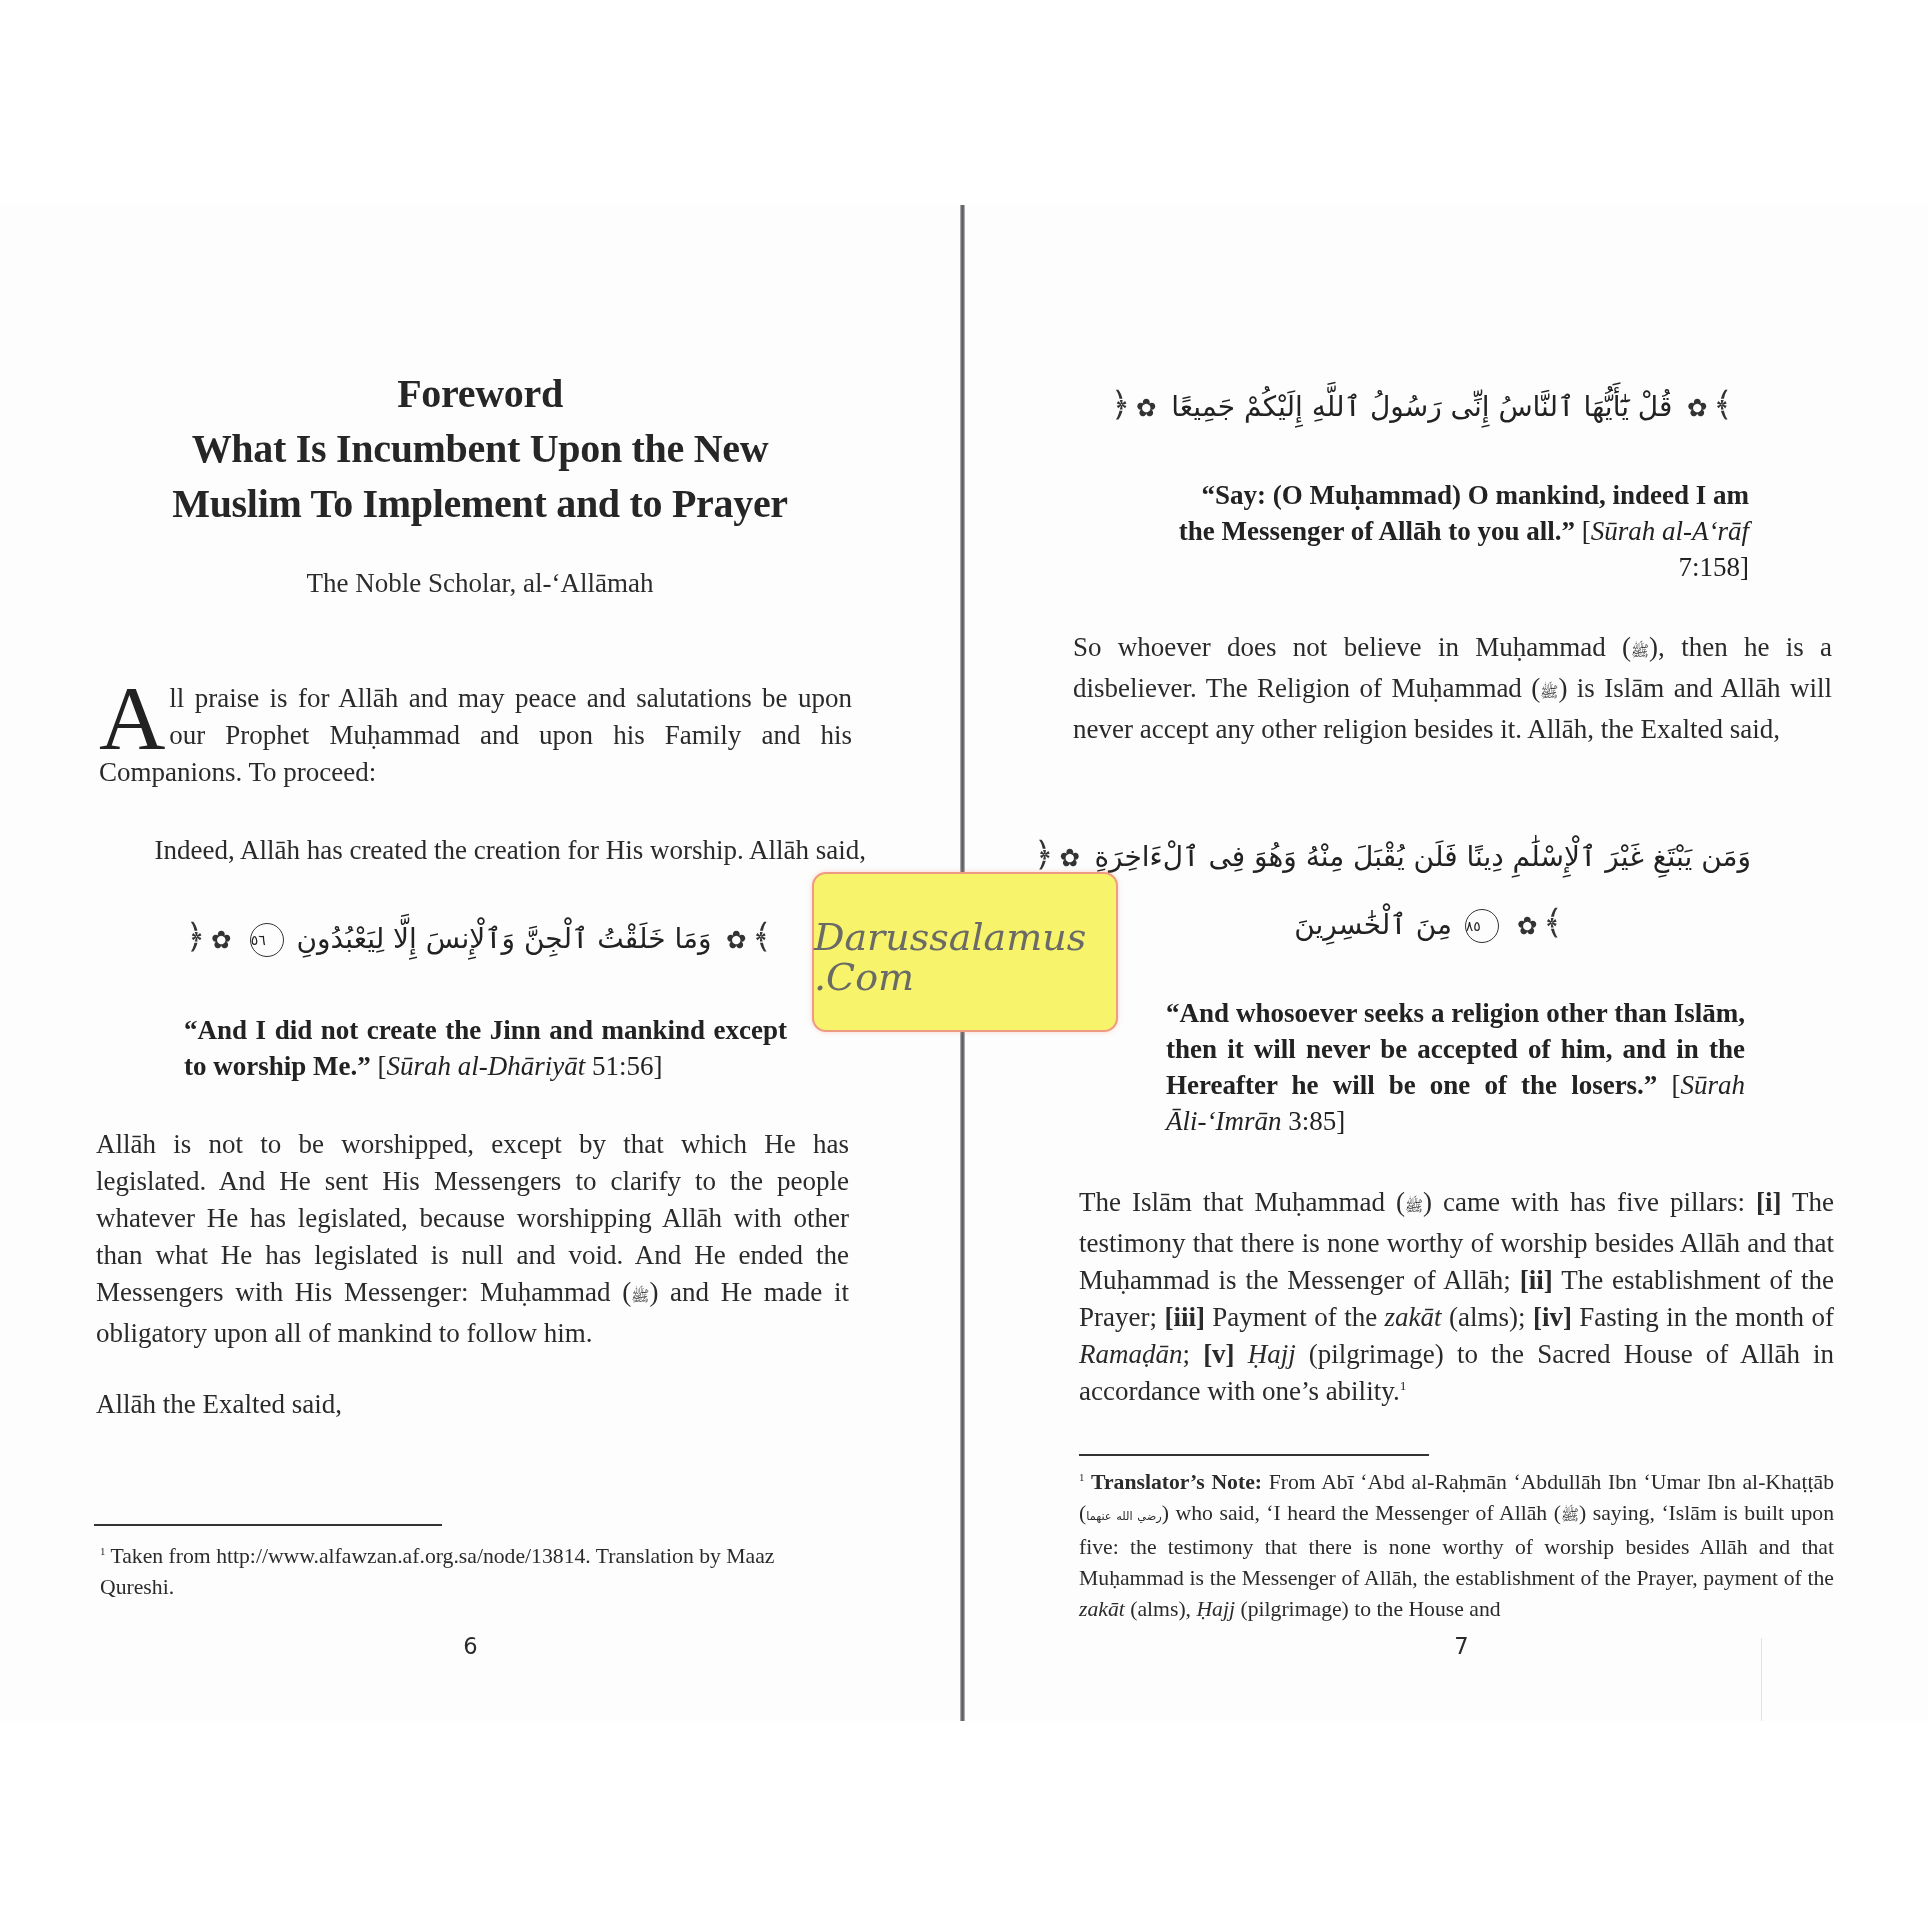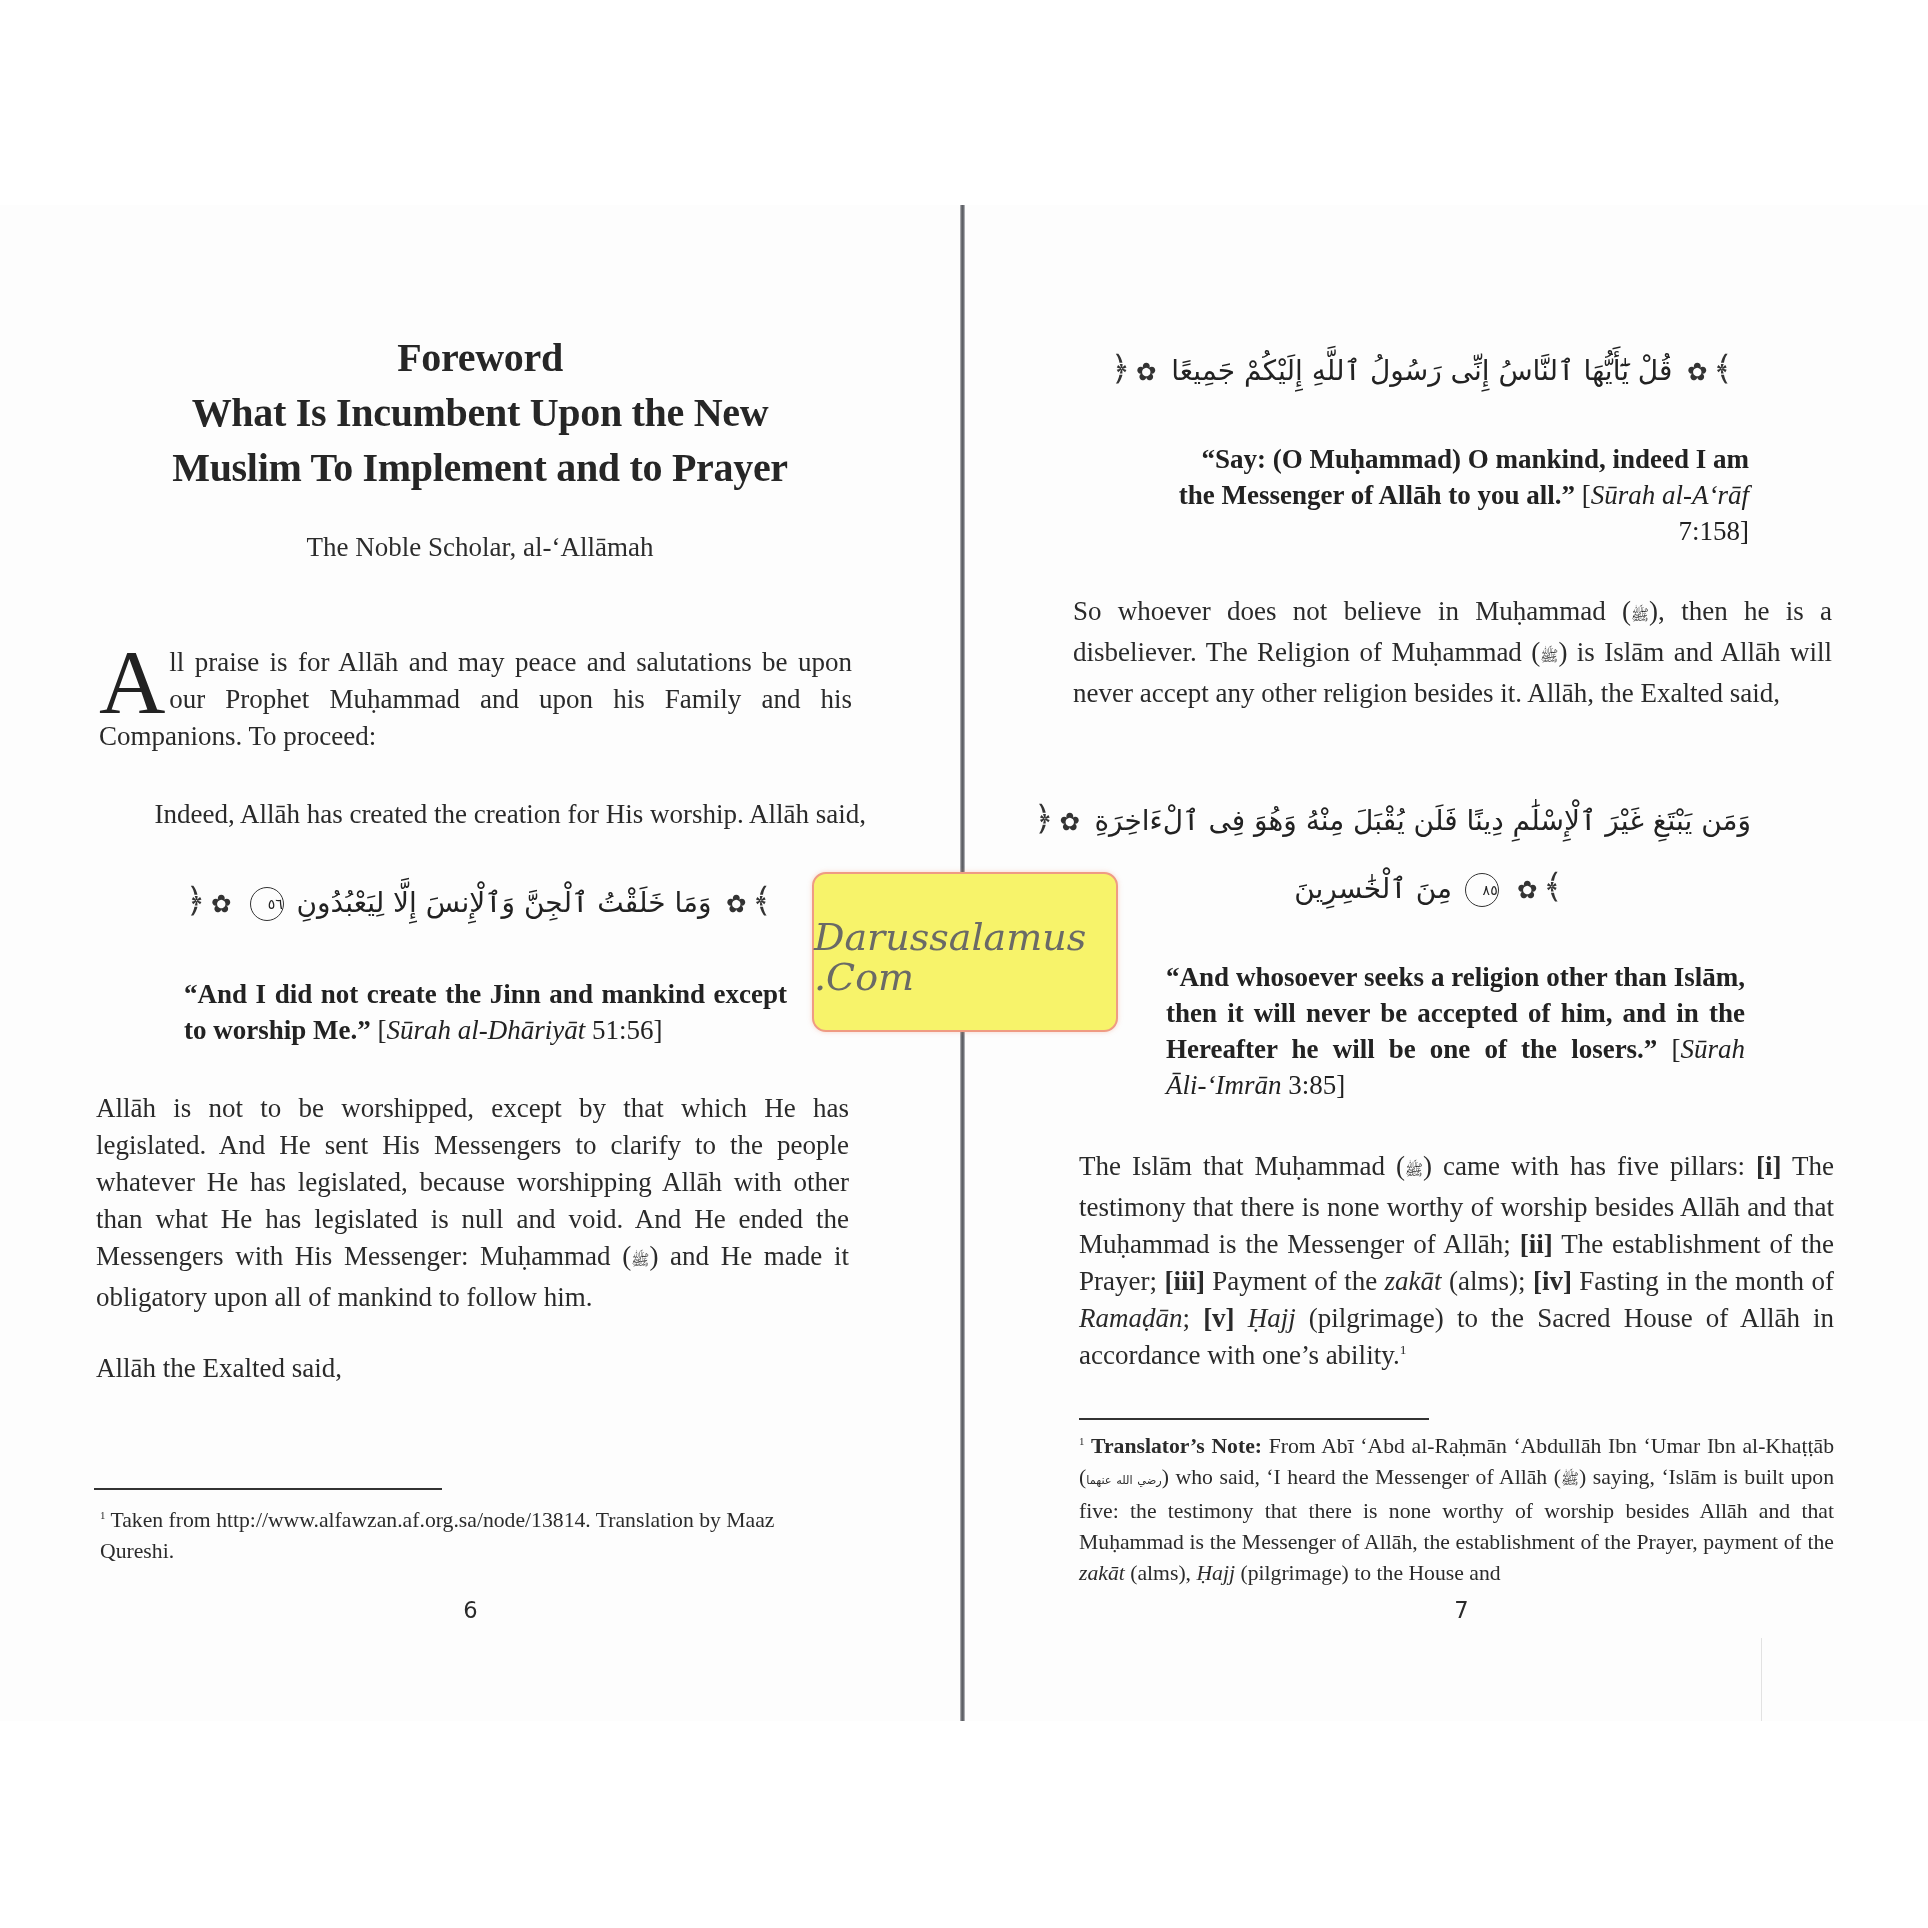--- a/index.html
+++ b/index.html
@@ -17,21 +17,21 @@
     position: absolute; left: 960px; top: 205px; width: 4.7px; height: 1516px;
     background: linear-gradient(to right, #bfc0c4, #55575c 40%, #6e7076 70%, #c8c9cc);
   }
   .edge-line {
     position: absolute; left: 1761px; top: 1638px; width: 0.9px; height: 83px; background: #e2e2e2;
   }
   .page { position: absolute; top: 205px; height: 1516px; }
   .page.left { left: 0; width: 960px; }
   .page.right { left: 964px; width: 964px; }
 
-  .abs { position: absolute; }
+  .abs { position: absolute; margin-top: 36px; }
   .title-block {
     left: 94px; top: 330px; width: 772px; text-align: center;
     font-size: 40px; line-height: 55px; font-weight: bold; letter-spacing: -0.3px; color: #262626;
   }
   .byline {
     left: 94px; top: 529px; width: 772px; text-align: center;
     font-size: 27px; line-height: 36px; color: #2c2c2c;
   }
   sup { font-size: 0.5em; vertical-align: super; line-height: 0; }
 
@@ -48,21 +48,21 @@
   .quote em, .ref em { font-style: italic; font-weight: normal; }
 
   .arabic {
     font-family: "DejaVu Sans", sans-serif; direction: rtl; text-align: center;
     font-size: 28px; color: #222; white-space: nowrap;
   }
   .orn { font-family: "DejaVu Sans", sans-serif; color: #333; font-size: 24.5px; padding: 0 5.6px; }
   .bracket { font-size: 34px; color: #333; }
   .ayah-num {
     display: inline-block; width: 32px; height: 32px; border: 1.9px solid #333; border-radius: 50%;
-    font-size: 14px; line-height: 32px; text-align: right; vertical-align: middle; margin: 0 3.8px;
+    font-size: 14px; line-height: 32px; text-align: left; vertical-align: middle; margin: 0 3.8px;
   }
   .honorific { font-family: "DejaVu Sans", sans-serif; font-size: 15px; }
 
   .fn-rule { height: 1.9px; background: #333; }
   .footnote { font-size: 21.7px; line-height: 31px; color: #2b2b2b; text-align: justify; }
   .footnote b { font-weight: bold; }
   .page-num { font-family: "DejaVu Sans", sans-serif; font-size: 22.6px; color: #2a2a2a; text-align: center; }
 
   .watermark {
     position: absolute; left: 812px; top: 872px; width: 306px; height: 160px;

